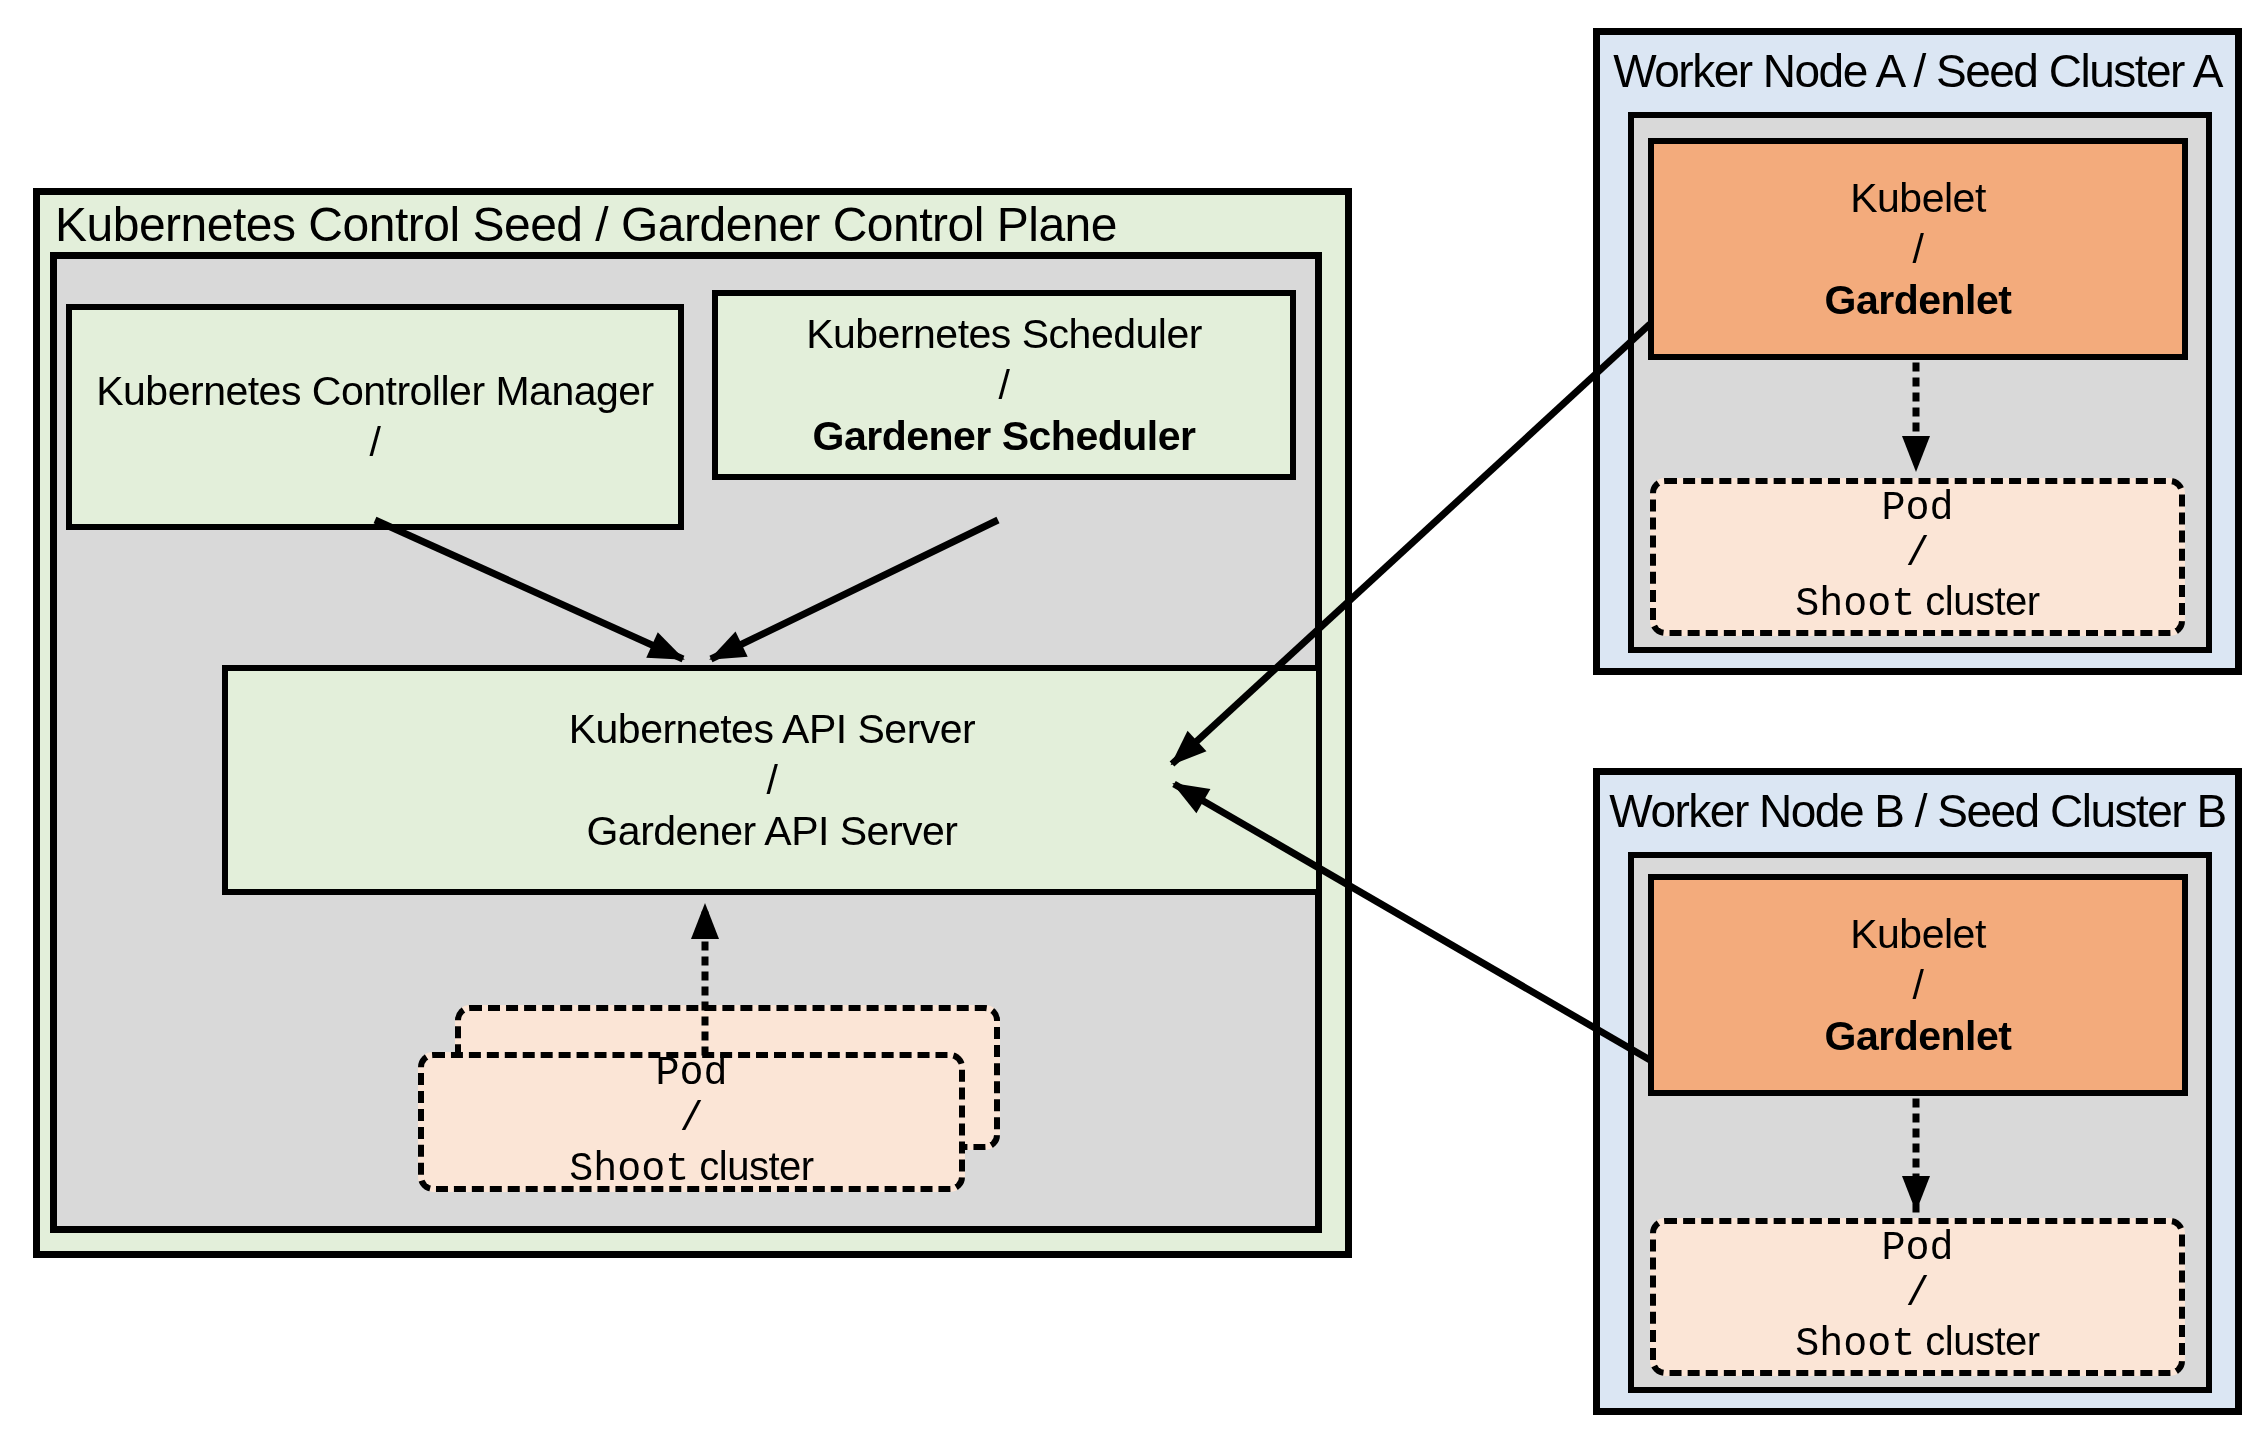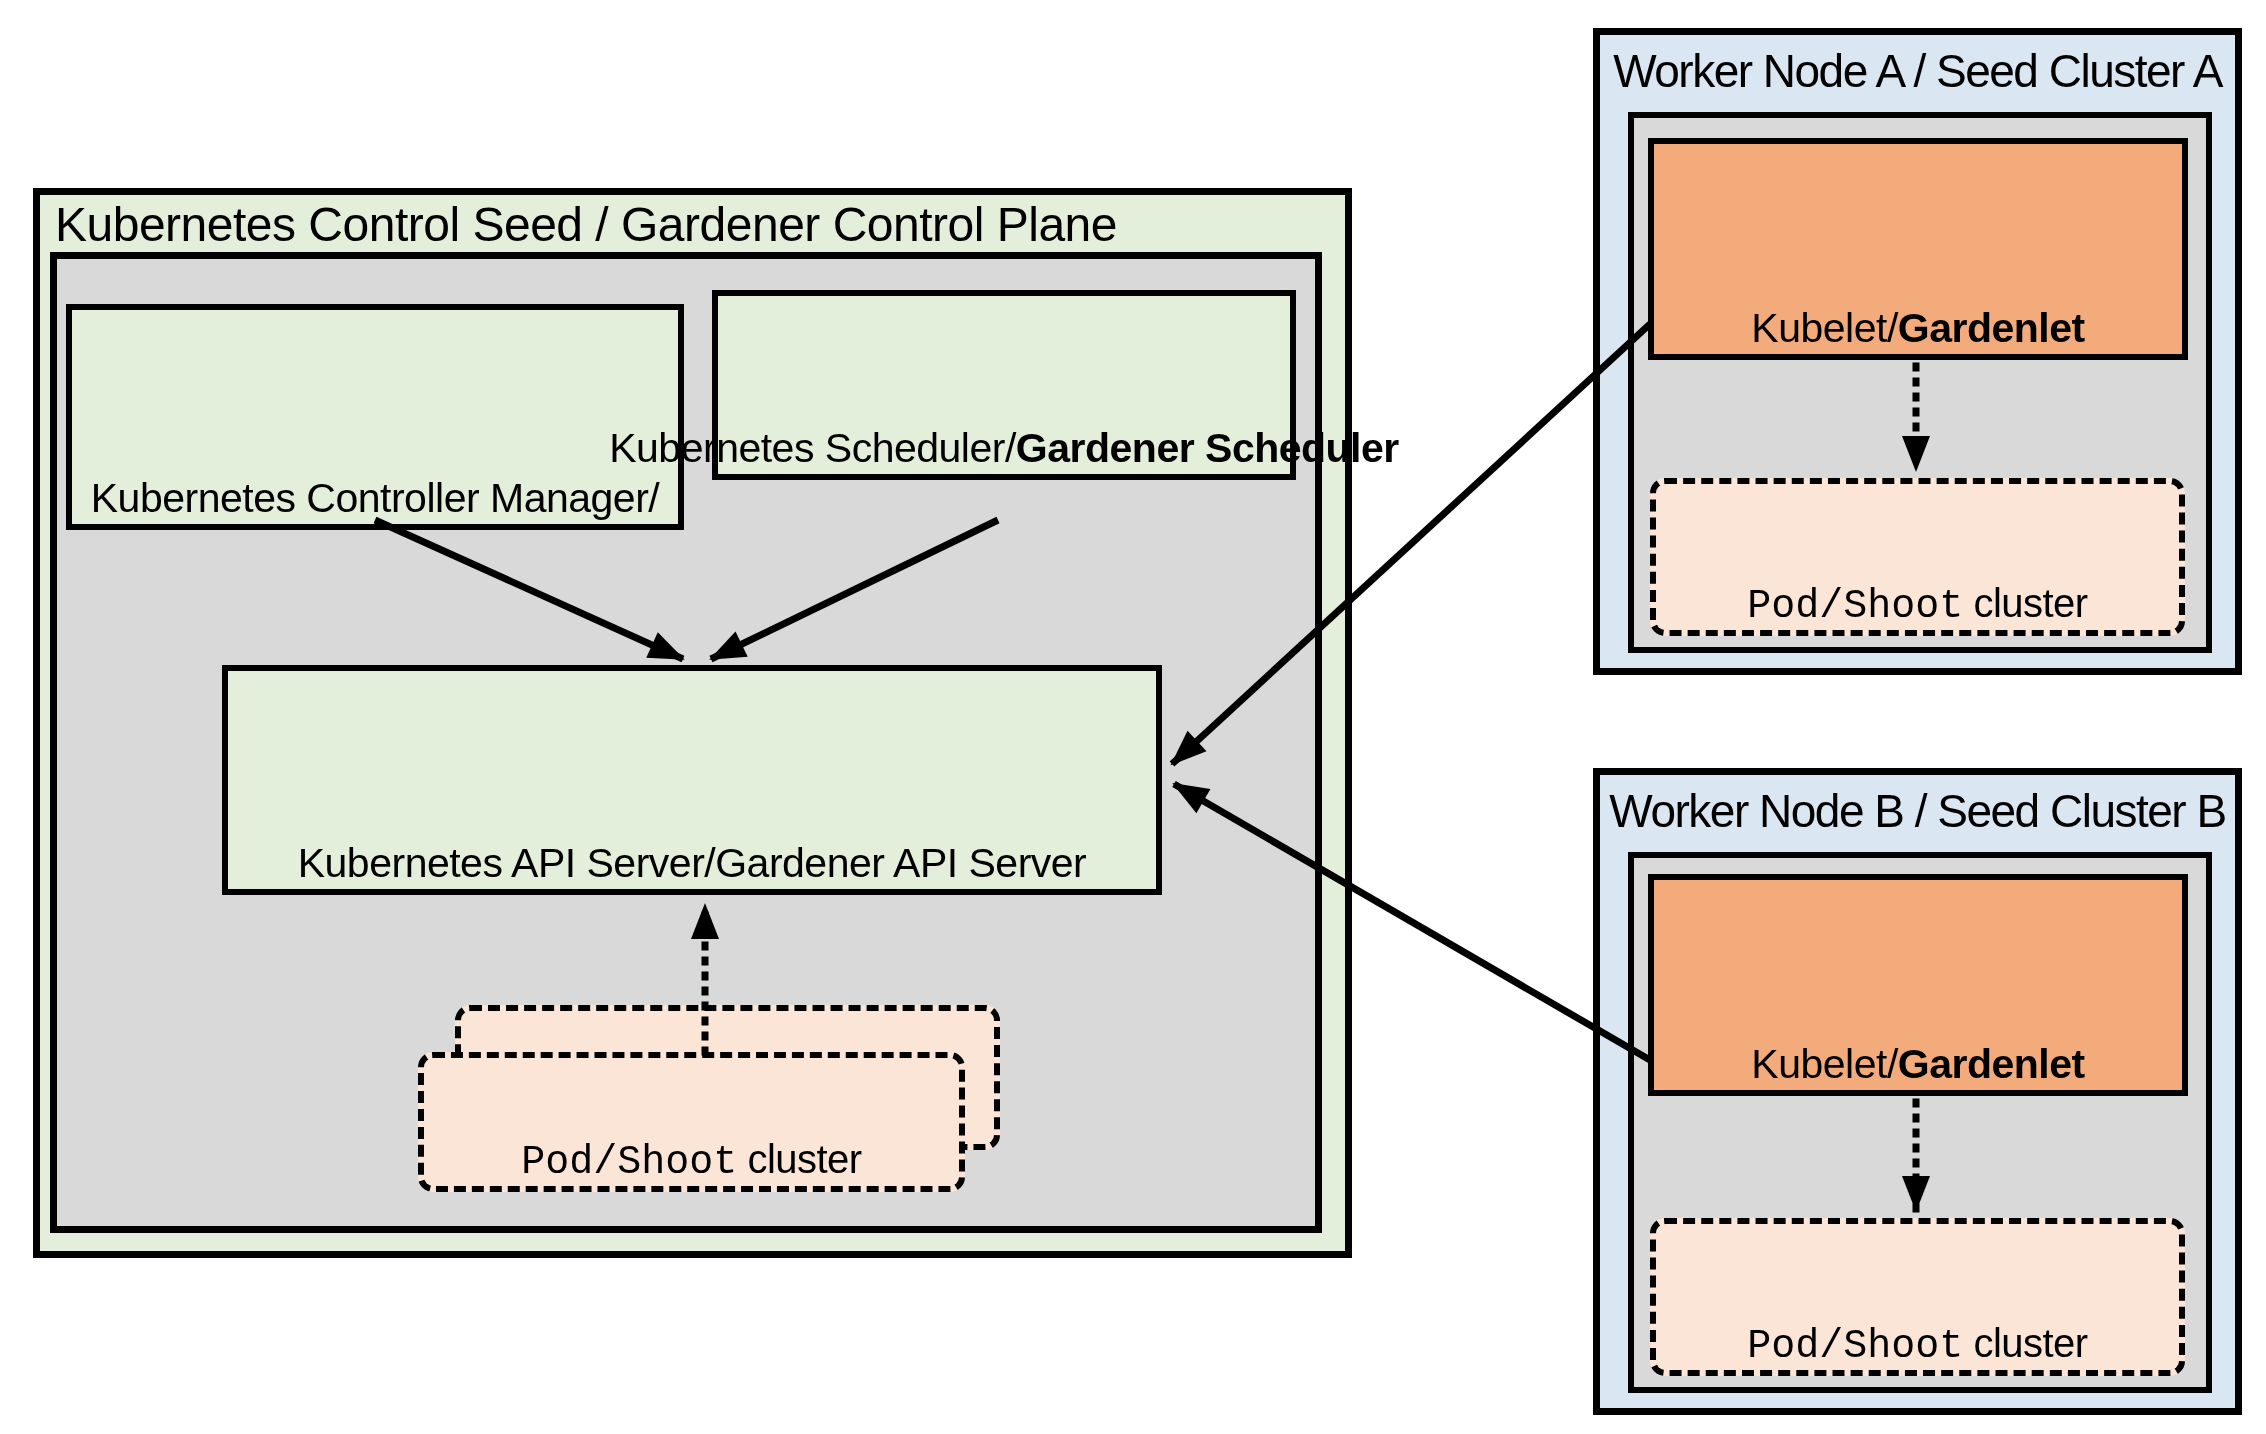--- a/index.html
+++ b/index.html
@@ -22,22 +22,22 @@
   .abs{position:absolute;box-sizing:border-box;}
   .outer-box{border:7px solid var(--c-line);}
   .inner-box{border:6px solid var(--c-line);}
   .fill-green{background:var(--c-green);}
   .fill-gray{background:var(--c-gray);}
   .fill-blue{background:var(--c-blue);}
   .fill-orange{background:var(--c-orange);}
   .fill-peach{background:var(--c-peach);border-radius:15px;}
   .dashed{border:6px dashed var(--c-line);}
   .label-box{
-    display:flex;flex-direction:row;
-    align-items:flex-end;justify-content:center;
+    display:flex;flex-direction:column;
+    align-items:center;justify-content:center;
     text-align:center;
   }
   .label-line{
     font-size:41px;line-height:51px;
     letter-spacing:-0.5px;white-space:nowrap;
   }
   .bold{font-weight:bold;}
   .mono{font-family:"Liberation Mono","DejaVu Sans Mono",monospace;letter-spacing:0;}
   .pod-line{font-size:40px;line-height:46px;white-space:nowrap;}
   .pod-sans{font-family:"Liberation Sans",sans-serif;margin-left:10px;letter-spacing:-0.5px;}
@@ -72,21 +72,21 @@
     <div class="label-line">Kubernetes Controller Manager</div>
     <div class="label-line">/</div>
   </div>
 
   <div class="abs inner-box fill-green label-box" style="left:712px;top:290px;width:584px;height:190px;">
     <div class="label-line">Kubernetes Scheduler</div>
     <div class="label-line">/</div>
     <div class="label-line bold">Gardener Scheduler</div>
   </div>
 
-  <div class="abs inner-box fill-green label-box" style="left:222px;top:665px;width:940px;height:230px;">
+  <div class="abs inner-box fill-green label-box" style="left:222px;top:665px;width:1100px;height:230px;">
     <div class="label-line">Kubernetes API Server</div>
     <div class="label-line">/</div>
     <div class="label-line">Gardener API Server</div>
   </div>
 
   <div class="abs dashed fill-peach" style="left:455px;top:1005px;width:545px;height:145px;"></div>
 
   <div class="abs dashed fill-peach label-box" style="left:418px;top:1052px;width:547px;height:140px;">
     <div class="pod-line mono">Pod</div>
     <div class="pod-line mono">/</div>

